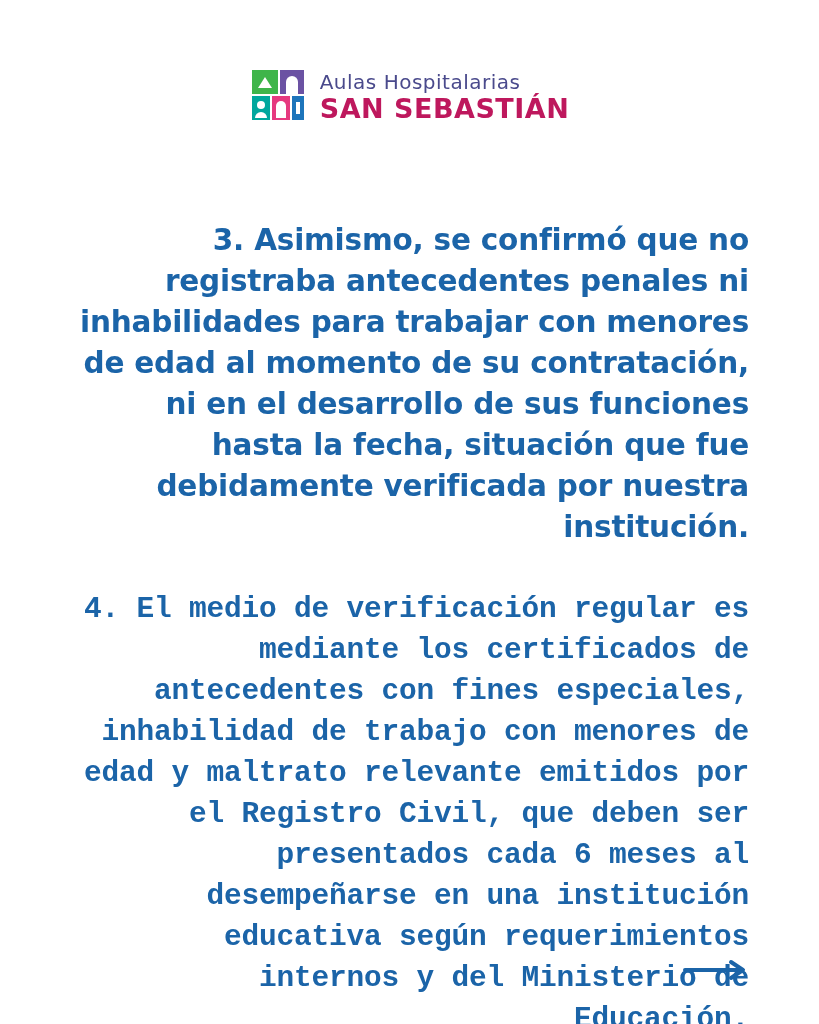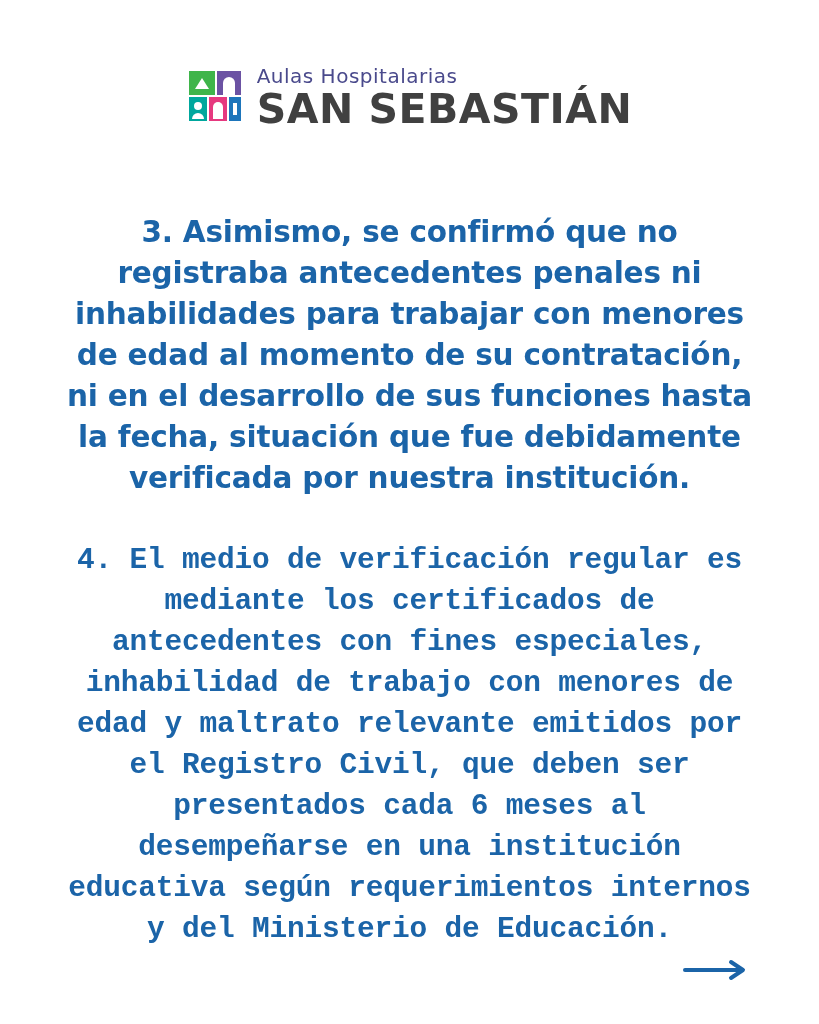--- a/index.html
+++ b/index.html
@@ -52,41 +52,42 @@
   .logo-line1 {
     font-family: "DejaVu Sans", sans-serif;
     font-size: 20px;
     letter-spacing: 0.5px;
     color: #4a4a8c;
     margin-bottom: 3px;
   }
   .logo-line2 {
     font-family: "DejaVu Sans", sans-serif;
     font-weight: bold;
-    font-size: 41px;
+    font-size: 27px;
     letter-spacing: 0.5px;
-    color: #404040;
+    color: #be185d;
   }
 
   
   .content {
     position: absolute;
     top: 212px;
     left: 62px;
     width: 695px;
     text-align: center;
   }
   .para {
     color: #1b64a8;
     font-family: "DejaVu Sans", sans-serif;
     font-weight: bold;
     font-size: 29.5px;
     line-height: 41px;
     letter-spacing: -0.2px;
-    margin: 0;
+    margin: 8px;
+    text-align: right;
   }
   .para + .para {
     margin-top: 41px;
     font-family: Liberation Mono, monospace;
   }
 
   
   .arrow {
     position: absolute;
     right: 66px;

